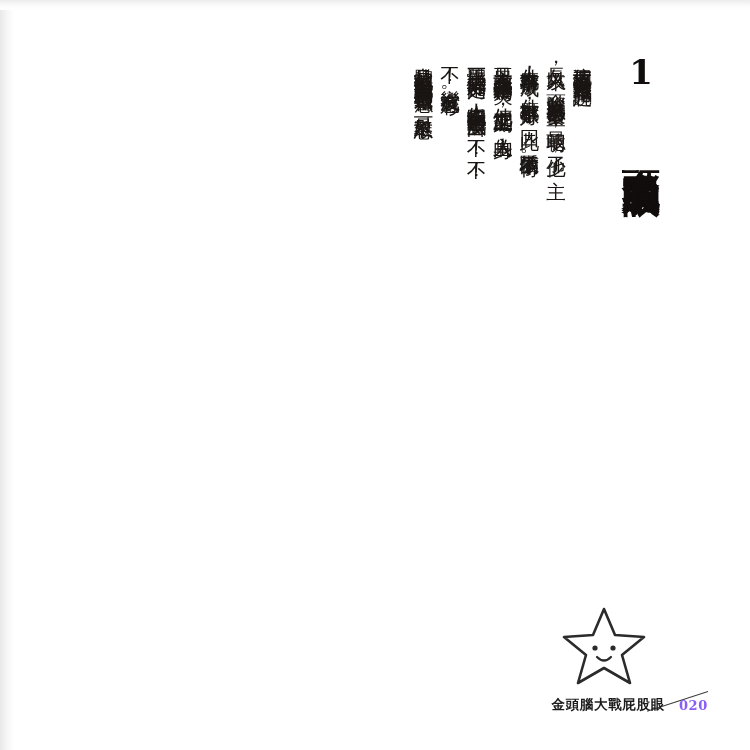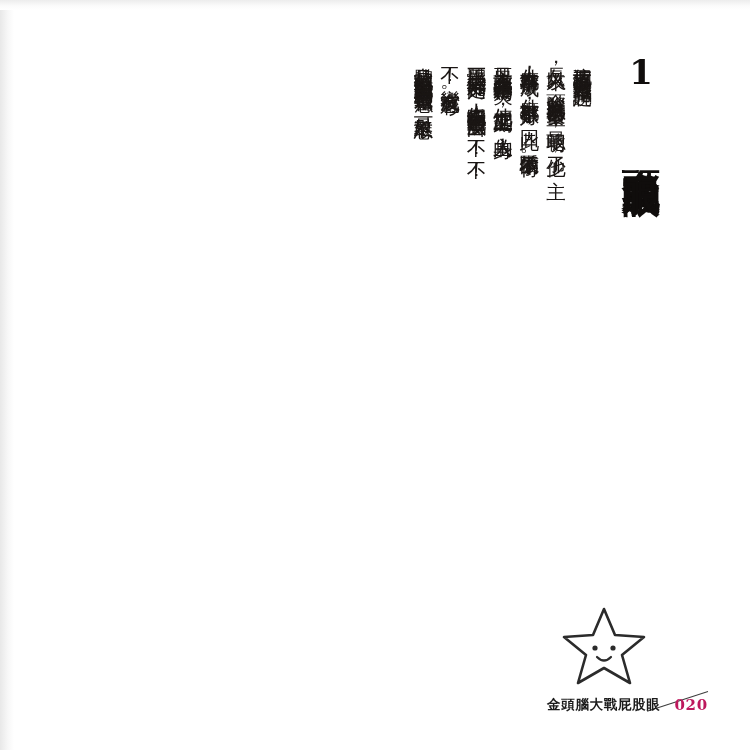--- a/index.html
+++ b/index.html
@@ -85,23 +85,23 @@
     gap: 14px;
     font-family: "DejaVu Serif", serif;
   }
   .footer-title {
     font-size: 13.5px;
     font-weight: 700;
     color: #1b1b1b;
     letter-spacing: 0.05em;
   }
   .footer-page {
-    font-size: 15px;
+    font-size: 13px;
     font-weight: 700;
-    color: #be185d;
+    color: #8b5cf6;
     letter-spacing: 0.05em;
   }
 
   .star-wrap {
     position: absolute;
     right: 88px;
     bottom: 62px;
     width: 110px;
     height: 85px;
   }

